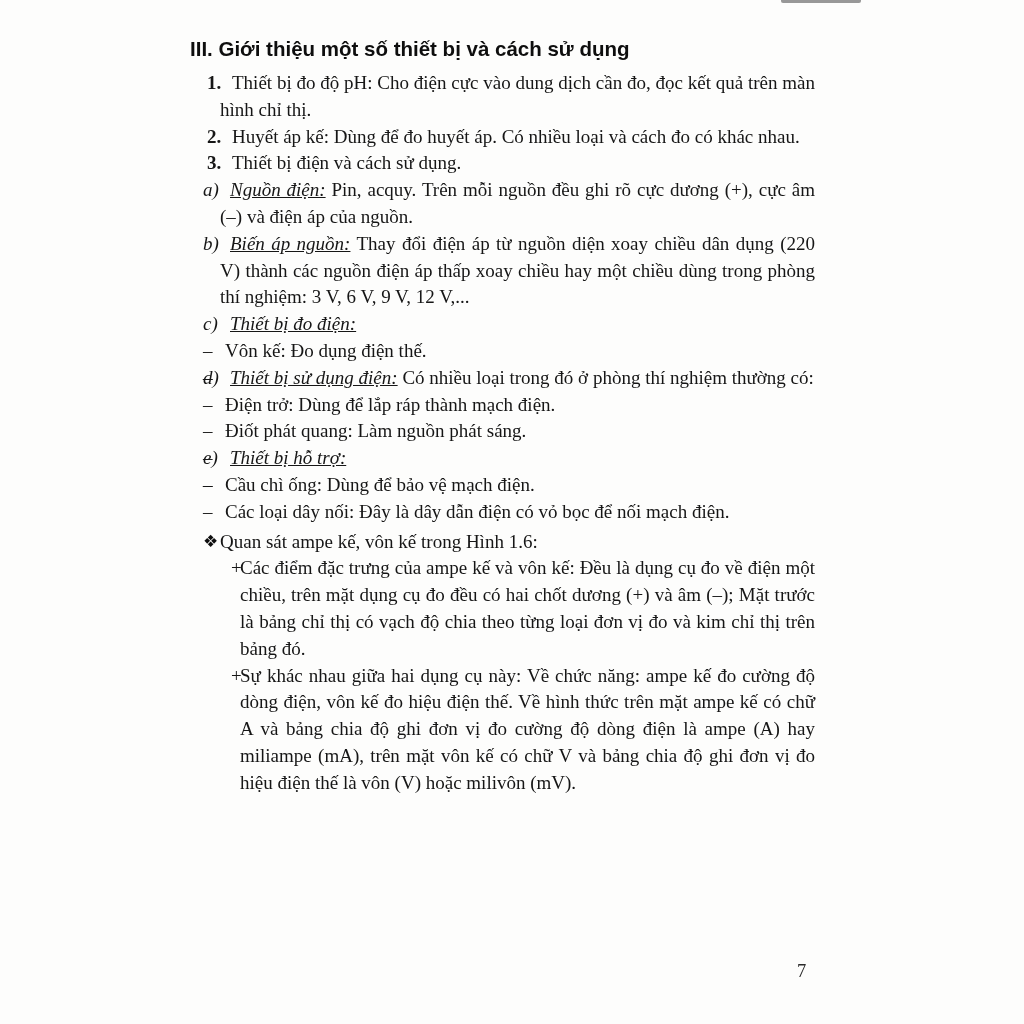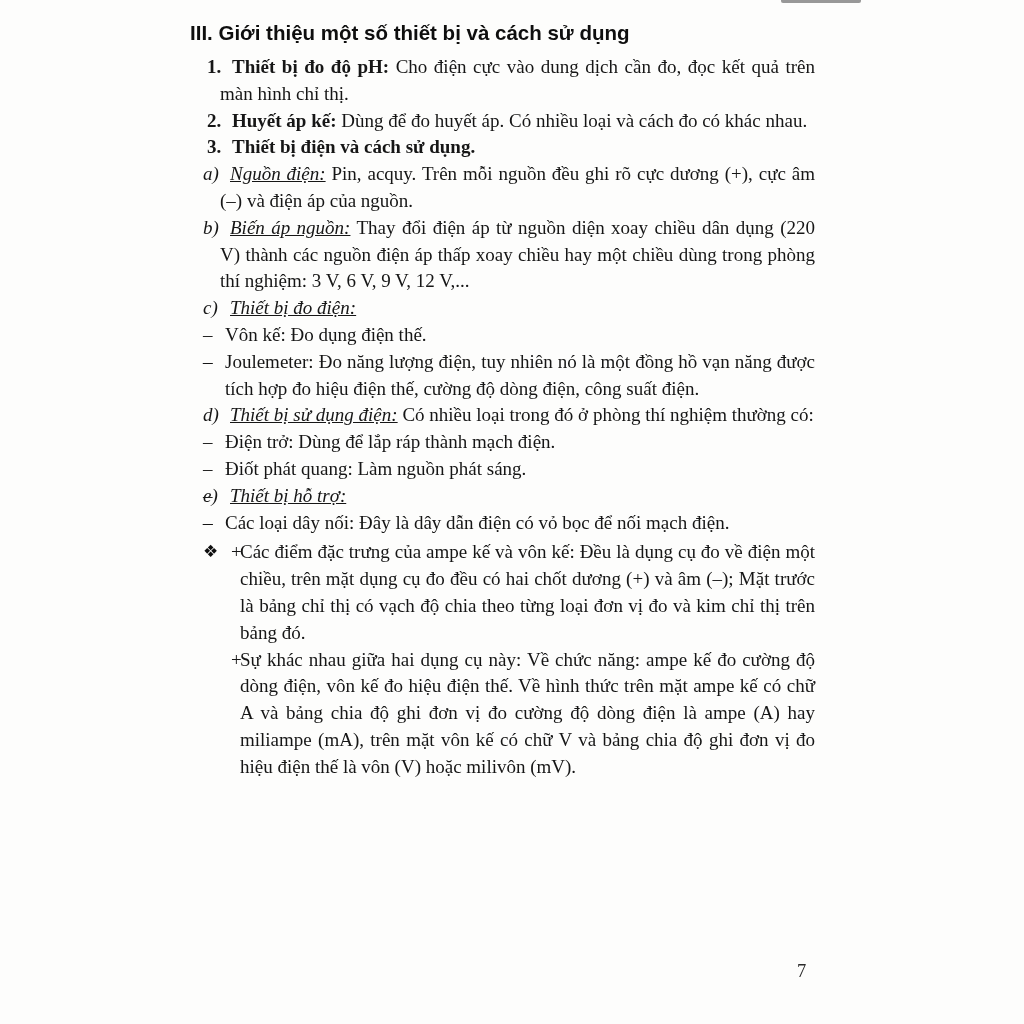--- a/index.html
+++ b/index.html
@@ -12,41 +12,41 @@
     position: relative;
     overflow: hidden;
   }
   .scan-artifact-top {
     position: absolute;
     left: 781px; top: 0;
     width: 80px; height: 3px;
     background: rgba(70,70,70,.55);
     border-radius: 0 0 2px 2px;
   }
-  .content { padding-top: 20px; }
+  .content { padding-top: 36px; }
   .heading {
     font-family: "Liberation Sans", "DejaVu Sans", sans-serif;
     font-weight: bold;
     font-size: 20.5px;
     line-height: 26px;
     margin-left: 190px;
     margin-right: 209px;
     margin-bottom: 8px;
     color: #0e0e0e;
   }
   .para {
     position: relative;
     text-align: justify;
     line-height: 26.8px;
     margin-right: 209px;
   }
   .marker { position: absolute; top: 0; }
   .p-num    { margin-left: 220px; text-indent: 12px; }
   .p-num .marker { left: -13px; font-weight: bold; text-indent: 0; }
-  .p-num .lead { font-weight: bold; }
+  .p-num .lead { font-weight: normal; }
   .p-letter { margin-left: 220px; text-indent: 10px; }
   .p-letter .marker { left: -17px; font-style: italic; text-indent: 0; }
   .p-letter .lead { font-style: italic; text-decoration: underline; }
   .p-dash   { margin-left: 225px; }
   .p-dash .marker { left: -22px; }
   .p-plus   { margin-left: 240px; }
   .p-plus .marker { left: -9px; }
   .p-plain  { margin-left: 220px; }
   .p-note {
     margin-left: 227px;
@@ -115,21 +115,20 @@
     <span class="marker">–</span>
     <span>Vôn kế: Đo dụng điện thế.</span>
   </div>
 
   <div class="para p-dash">
     <span class="marker">–</span>
   </div>
 
   <div class="para p-dash">
     <span class="marker">–</span>
-    <span>Joulemeter: Đo năng lượng điện, tuy nhiên nó là một đồng hồ vạn năng được tích hợp đo hiệu điện thế, cường độ dòng điện, công suất điện.</span>
   </div>
 
   <div class="para p-letter">
     <span class="marker">d)</span>
     <span class="lead">Thiết bị sử dụng điện:</span>
     <span>Có nhiều loại trong đó ở phòng thí nghiệm thường có:</span>
   </div>
 
   <div class="para p-dash">
     <span class="marker">–</span>
@@ -150,31 +149,35 @@
     <span class="lead">Thiết bị hỗ trợ:</span>
     <span></span>
   </div>
 
   <div class="para p-dash">
     <span class="marker">–</span>
   </div>
 
   <div class="para p-dash">
     <span class="marker">–</span>
+    <span>Cầu chì ống: Dùng để bảo vệ mạch điện.</span>
   </div>
 
   <div class="para p-dash">
     <span class="marker">–</span>
     <span>Các loại dây nối: Đây là dây dẫn điện có vỏ bọc để nối mạch điện.</span>
   </div>
 
   <div class="para p-note">
     <span class="marker">❖</span>
   </div>
 
+  <div class="para p-plain">
+    <span>Quan sát ampe kế, vôn kế trong Hình 1.6:</span>
+  </div>
 
   <div class="para p-plus">
     <span class="marker">+</span>
     <span>Các điểm đặc trưng của ampe kế và vôn kế: Đều là dụng cụ đo về điện một chiều, trên mặt dụng cụ đo đều có hai chốt dương (+) và âm (–); Mặt trước là bảng chỉ thị có vạch độ chia theo từng loại đơn vị đo và kim chỉ thị trên bảng đó.</span>
   </div>
 
   <div class="para p-plus">
     <span class="marker">+</span>
     <span>Sự khác nhau giữa hai dụng cụ này: Về chức năng: ampe kế đo cường độ dòng điện, vôn kế đo hiệu điện thế. Về hình thức trên mặt ampe kế có chữ A và bảng chia độ ghi đơn vị đo cường độ dòng điện là ampe (A) hay miliampe (mA), trên mặt vôn kế có chữ V và bảng chia độ ghi đơn vị đo hiệu điện thế là vôn (V) hoặc milivôn (mV).</span>
   </div>

